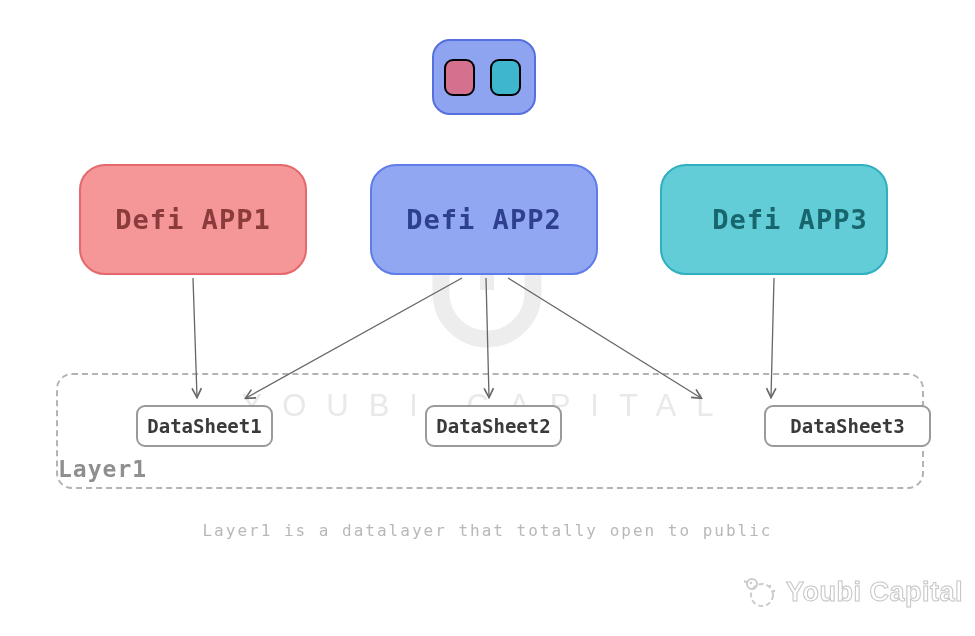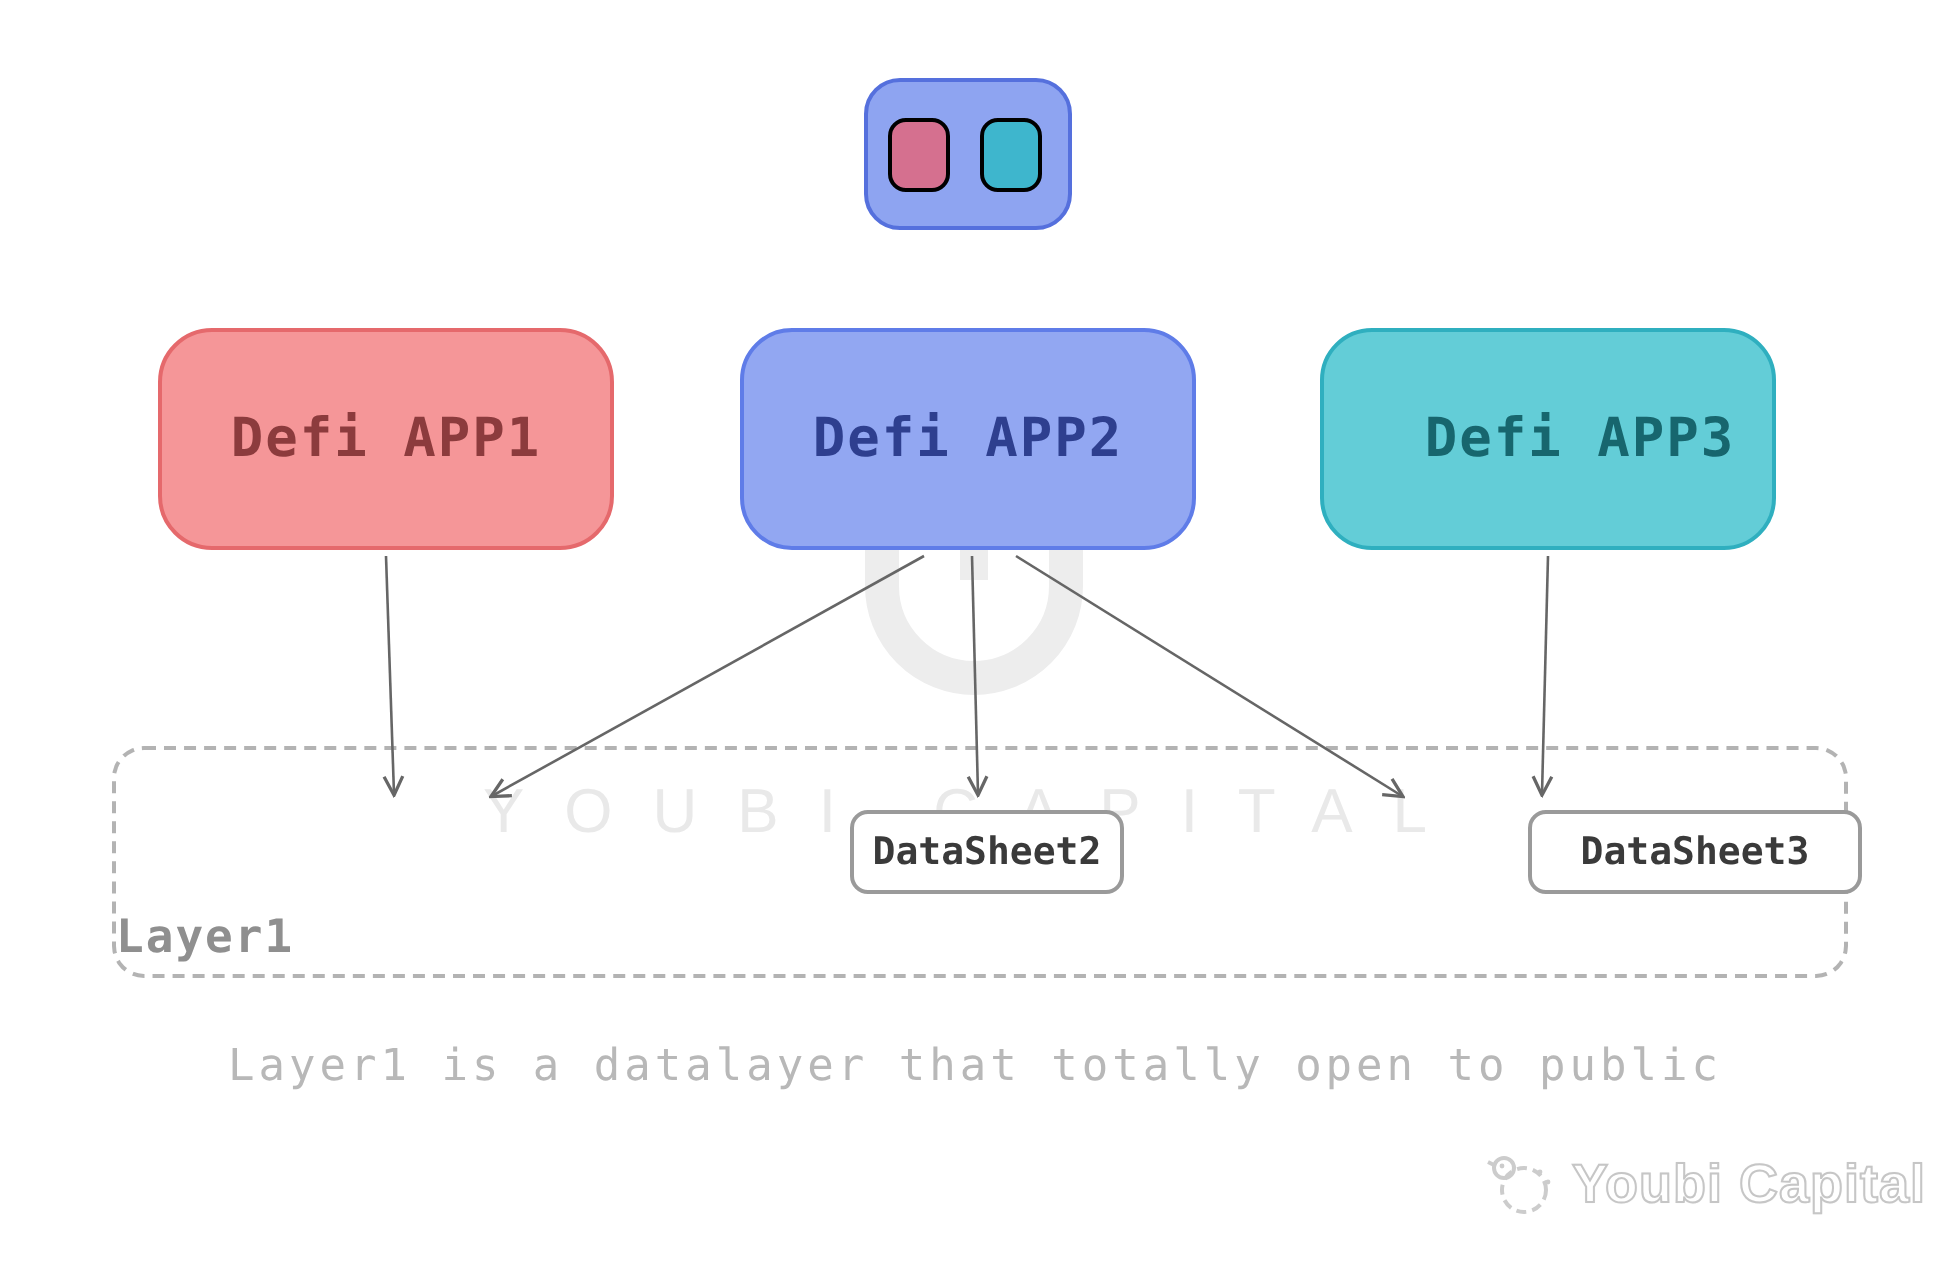--- a/index.html
+++ b/index.html
@@ -26,21 +26,21 @@
   .sq-pink{left:10px;background:#d5708f;border-color:#b04e72;}
   .sq-teal{left:56px;background:#3eb6cd;border-color:#2893ab;}
 
   
   .app{
     position:absolute;top:164px;height:111px;width:228px;z-index:3;
     border-radius:26px;border:2px solid;box-sizing:border-box;
     display:flex;align-items:center;justify-content:center;
     font-weight:bold;font-size:27px;letter-spacing:1px;
   }
-  .app1{left:79px;background:#f59698;border-color:#e5696c;color:#8c3b3d;border-radius:27px;}
+  .app1{left:79px;background:#f59698;border-color:#e5696c;color:#8c3b3d;}
   .app2{left:370px;background:#92a7f2;border-color:#5f7ce8;color:#2e3f8f;align-items:center;}
   .app3{left:660px;background:#63cdd7;border-color:#2fafbf;color:#17666e;padding-left:32px;}
 
   
   .arrows{position:absolute;inset:0;z-index:2;pointer-events:none;}
 
   
   .layer{
     position:absolute;left:56px;top:373px;width:868px;height:116px;z-index:1;
     border:2px dashed #b3b3b3;border-radius:16px;box-sizing:border-box;
@@ -57,21 +57,21 @@
     display:flex;align-items:center;justify-content:center;
     font-size:19px;font-weight:bold;color:#3a3a3a;
   }
   .s1{left:136px;width:137px;}
   .s2{left:425px;width:137px;}
   .s3{left:740px;width:167px;margin-left:24px;}
 
   
   .caption{
     position:absolute;top:521px;left:0;width:100%;text-align:center;z-index:3;
-    font-size:22px;color:#b8b8b8;letter-spacing:2px;white-space:nowrap;
+    font-size:16px;color:#b8b8b8;letter-spacing:2px;white-space:nowrap;
   }
 
   
   .brand{position:absolute;left:740px;top:574px;display:flex;align-items:center;gap:6px;z-index:3;}
   .brand-text{
     font-family:"Liberation Sans", sans-serif;font-weight:bold;font-size:27px;
     color:#ffffff;-webkit-text-stroke:1px #c6c6c6;text-shadow:0 0 1px #d0d0d0;
     letter-spacing:0.5px;white-space:nowrap;
   }
 </style>
@@ -112,20 +112,23 @@
     <line x1="462" y1="278" x2="246" y2="398" stroke="#666666" stroke-width="1.3" marker-end="url(#ah)"></line>
     <line x1="486" y1="278" x2="489" y2="397" stroke="#666666" stroke-width="1.3" marker-end="url(#ah)"></line>
     <line x1="508" y1="278" x2="701" y2="398" stroke="#666666" stroke-width="1.3" marker-end="url(#ah)"></line>
     <line x1="774" y1="278" x2="771" y2="397" stroke="#666666" stroke-width="1.3" marker-end="url(#ah)"></line>
   </svg>
 
   <div class="layer">
     <div class="layer-label">Layer1</div>
   </div>
 
+  <div class="sheet s1">
+    <span>DataSheet1</span>
+  </div>
   <div class="sheet s2">
     <span>DataSheet2</span>
   </div>
   <div class="sheet s3">
     <span>DataSheet3</span>
   </div>
 
   <div class="caption">Layer1 is a datalayer that totally open to public</div>
 
   <div class="brand">

